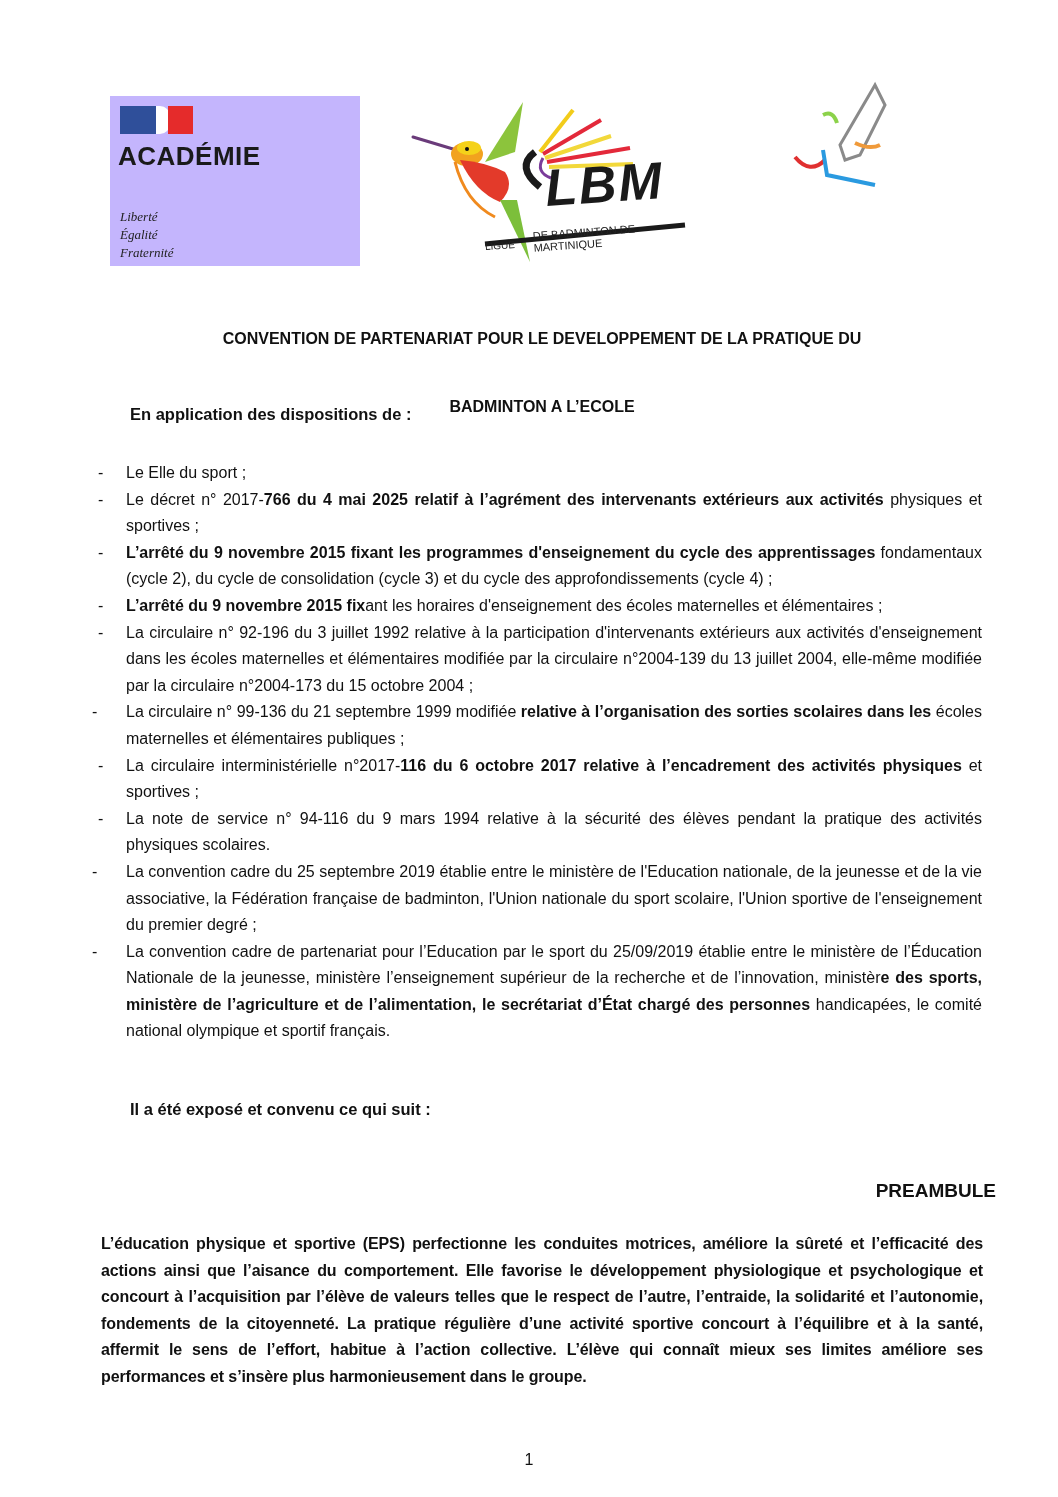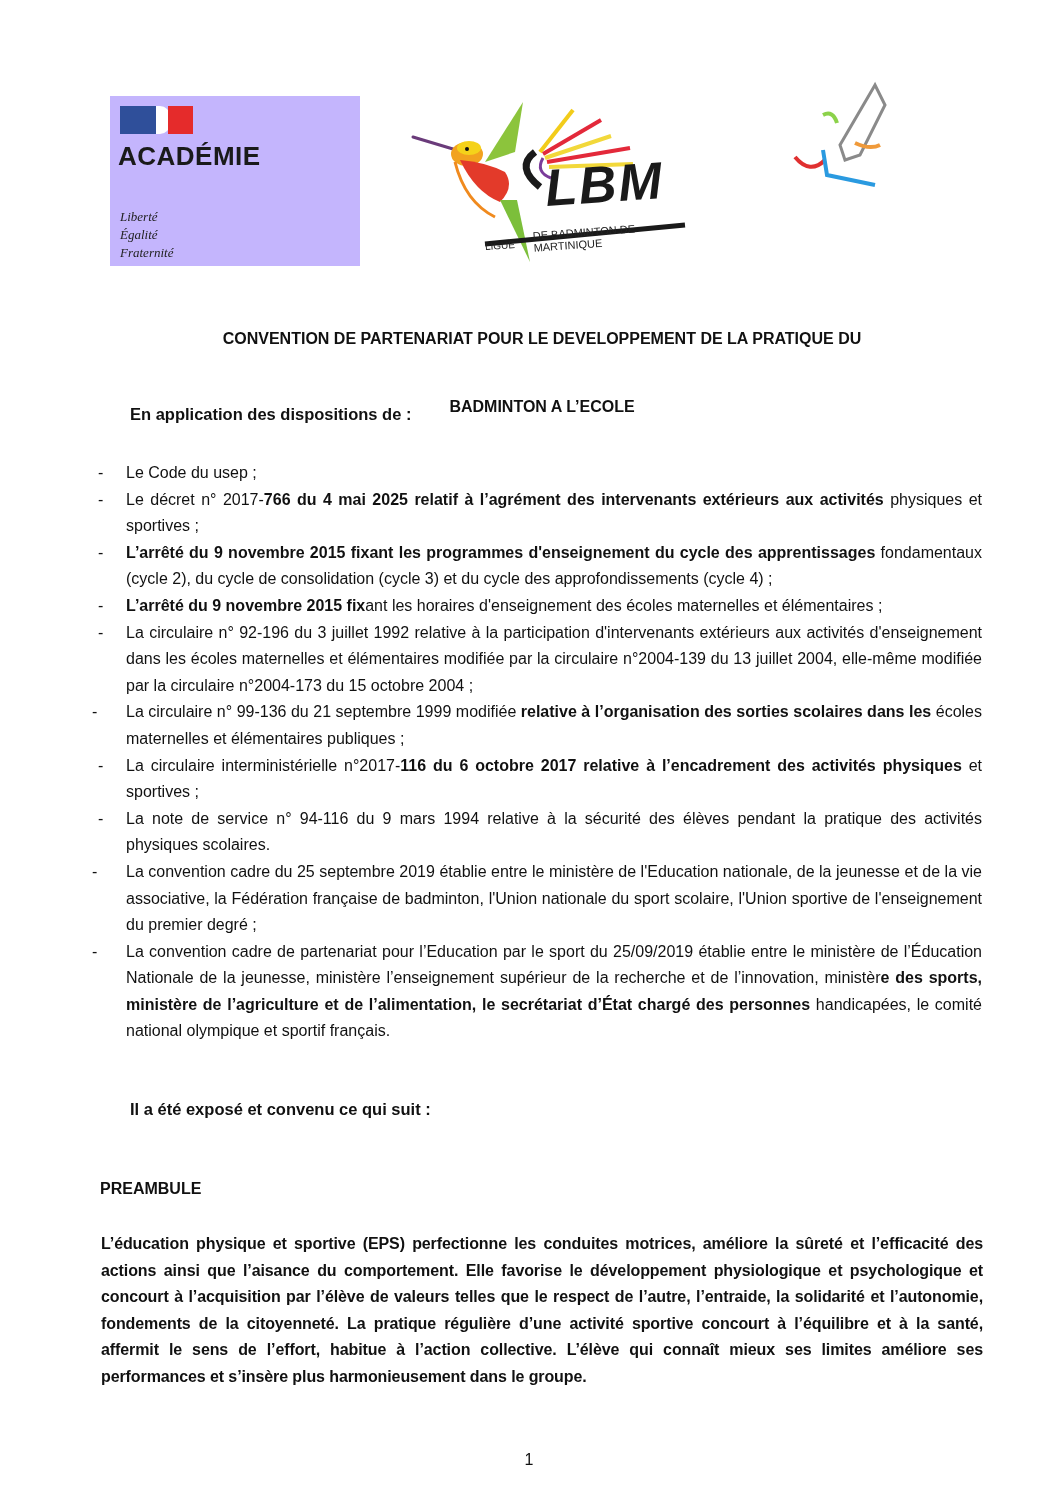--- a/index.html
+++ b/index.html
@@ -24,21 +24,21 @@
 
   
   .title { position: absolute; left: 100px; width: 884px; text-align: center; font-weight: 700; font-size: 16px; line-height: 26px; }
   .title1 { top: 326px; }
   .title2 { top: 352px; margin-top: 42px; }
 
   .heading { position: absolute; left: 84px; font-weight: 700; font-size: 16.5px; margin-left: 46px; }
   .h-appl { top: 405px; }
   .h-expose { top: 1100px; }
 
-  .preambule { position: absolute; left: 100px; width: 884px; top: 1180px; text-align: left; font-weight: 700; font-size: 16px; }
+  .preambule { position: absolute; left: 112px; width: 884px; top: 1180px; text-align: right; font-weight: 700; font-size: 19px; }
 
   .list { position: absolute; left: 85px; top: 460px; width: 900px; }
   .li { position: relative; padding-left: 41px; font-size: 16px; line-height: 26.6px; text-align: justify; width: 856px; }
   .li .dash { position: absolute; left: 13px; top: 0; }
   .li.far .dash { left: 7px; }
   .li .b { font-weight: 700; }
 
   .para { position: absolute; left: 101px; top: 1231px; width: 882px; font-size: 16px; line-height: 26.6px; text-align: justify; font-weight: 700; letter-spacing: -0.1px; }
 
   .pagenum { position: absolute; left: 529px; top: 1451px; font-size: 16px; transform: translateX(-50%); }
@@ -101,21 +101,21 @@
       <path d="M90 68 Q105 75 115 70" stroke="#f09a3a" stroke-width="4" fill="none"></path>
     </svg>
   </div>
 
   <div class="title title1">CONVENTION DE PARTENARIAT POUR LE DEVELOPPEMENT DE LA PRATIQUE DU</div>
   <div class="title title2">BADMINTON A L’ECOLE</div>
 
   <div class="heading h-appl">En application des dispositions de :</div>
 
   <div class="list" id="disp-list">
-      <div class="li"><span class="dash">-</span><span>Le Code du usep ;</span></div>
+      <div class="li"><span class="dash">-</span><span>Le Elle du sport ;</span></div>
       <div class="li"><span class="dash">-</span><span>Le décret n° 2017-</span><span class="b">766 du 4 mai 2025 relatif à l’agrément des intervenants extérieurs aux activités</span><span> physiques et sportives ;</span></div>
       <div class="li"><span class="dash">-</span><span class="b">L’arrêté du 9 novembre 2015 fixant les programmes d'enseignement du cycle des apprentissages</span><span> fondamentaux (cycle 2), du cycle de consolidation (cycle 3) et du cycle des approfondissements (cycle 4) ;</span></div>
       <div class="li"><span class="dash">-</span><span class="b">L’arrêté du 9 novembre 2015 fix</span><span>ant les horaires d'enseignement des écoles maternelles et élémentaires ;</span></div>
       <div class="li"><span class="dash">-</span><span>La circulaire n° 92-196 du 3 juillet 1992 relative à la participation d'intervenants extérieurs aux activités d'enseignement dans les écoles maternelles et élémentaires modifiée par la circulaire n°2004-139 du 13 juillet 2004, elle-même modifiée par la circulaire n°2004-173 du 15 octobre 2004 ;</span></div>
       <div class="li far"><span class="dash">-</span><span>La circulaire n° 99-136 du 21 septembre 1999 modifiée </span><span class="b">relative à l’organisation des sorties scolaires dans les</span><span> écoles maternelles et élémentaires publiques ;</span></div>
       <div class="li"><span class="dash">-</span><span>La circulaire interministérielle n°2017-</span><span class="b">116 du 6 octobre 2017 relative à l’encadrement des activités physiques</span><span> et sportives ;</span></div>
       <div class="li"><span class="dash">-</span><span>La note de service n° 94-116 du 9 mars 1994 relative à la sécurité des élèves pendant la pratique des activités physiques scolaires.</span></div>
       <div class="li far"><span class="dash">-</span><span>La convention cadre du 25 septembre 2019 établie entre le ministère de l'Education nationale, de la jeunesse et de la vie associative, la Fédération française de badminton, l'Union nationale du sport scolaire, l'Union sportive de l'enseignement du premier degré ;</span></div>
       <div class="li far"><span class="dash">-</span><span>La convention cadre de partenariat pour l’Education par le sport du 25/09/2019 établie entre le ministère de l’Éducation Nationale de la jeunesse, ministère l’enseignement supérieur de la recherche et de l’innovation, ministèr</span><span class="b">e des sports, ministère de l’agriculture et de l’alimentation, le secrétariat d’État chargé des personnes</span><span> handicapées, le comité national olympique et sportif français.</span></div>
     </div>

